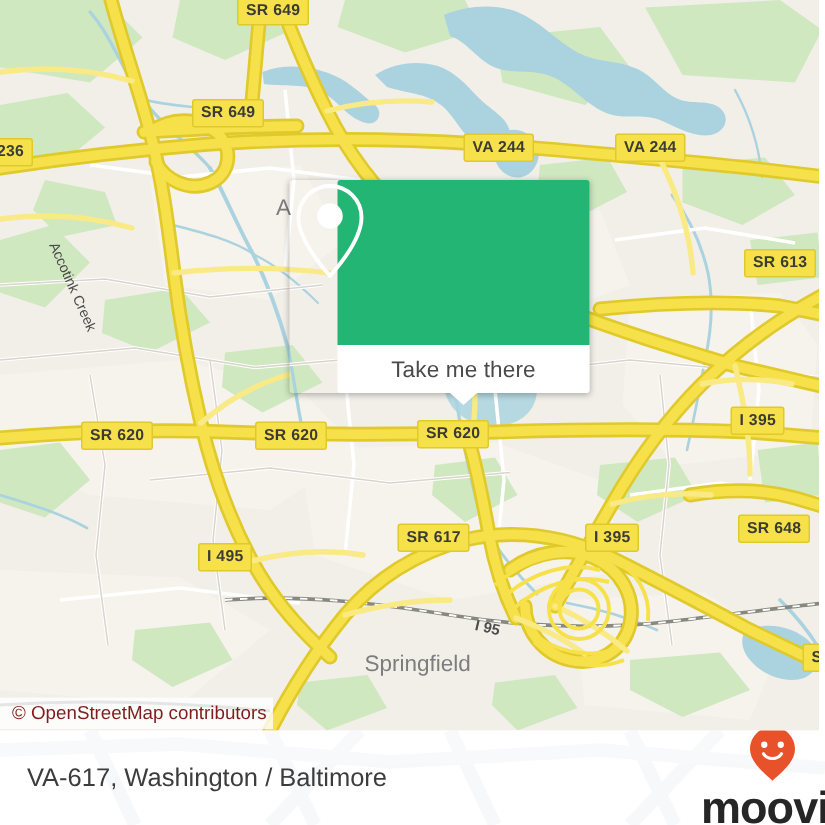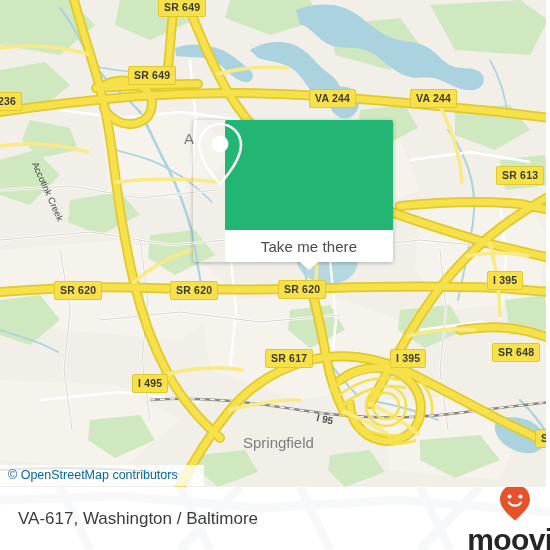--- a/index.html
+++ b/index.html
@@ -79,22 +79,22 @@
     width:0;height:0;
     border-left:9px solid transparent;
     border-right:9px solid transparent;
     border-top:8px solid #ffffff;
   }
 
   
   #attribution{
     position:absolute;left:0;top:465px;
     background:rgba(255,255,255,.78);
-    padding:3px 26px 4px 8px;
-    font-size:12.5px;color:#0369a1;
+    padding:3px 4px 4px 8px;
+    font-size:12.5px;color:#7f1d1d;
     white-space:nowrap;
   }
 
   
   #footer{
     position:absolute;left:0;top:487px;width:550px;height:63px;
     background:#ffffff;overflow:hidden;padding-left:26px;
   }
   #footer-wm{position:absolute;left:0;top:-487px;opacity:.10;}
   #footer-title{
@@ -333,21 +333,21 @@
     <div class="shield" style="left:309px;top:89px;"><span>VA 244</span></div>
     <div class="shield" style="left:410px;top:89px;"><span>VA 244</span></div>
     <div class="shield" style="left:496px;top:166px;"><span>SR 613</span></div>
     <div class="shield" style="left:487px;top:271px;"><span>I 395</span></div>
     <div class="shield" style="left:54px;top:281px;"><span>SR 620</span></div>
     <div class="shield" style="left:170px;top:281px;"><span>SR 620</span></div>
     <div class="shield" style="left:278px;top:280px;"><span>SR 620</span></div>
     <div class="shield" style="left:265px;top:349px;"><span>SR 617</span></div>
     <div class="shield" style="left:390px;top:349px;"><span>I 395</span></div>
     <div class="shield" style="left:492px;top:343px;"><span>SR 648</span></div>
-    <div class="shield" style="left:132px;top:374px;text-align:right;"><span>I 495</span></div>
+    <div class="shield" style="left:132px;top:362px;text-align:right;"><span>I 495</span></div>
     <div class="shield" style="left:535px;top:429px;"><span>S</span></div>
 
     <div class="place" style="left:243px;top:434px;">Springfield</div>
     <div class="place" style="left:184px;top:130px;">A</div>
     <div class="stream-label" style="left:40px;top:160px;transform:rotate(66deg);">Accotink Creek</div>
     <div class="hwy-label" style="left:318px;top:412px;transform:rotate(13deg);">I 95</div>
 
     <div id="card">
       <div id="card-header" style="background: rgb(34, 181, 115);">
         <svg width="54" height="68" viewBox="0 0 54 68">

